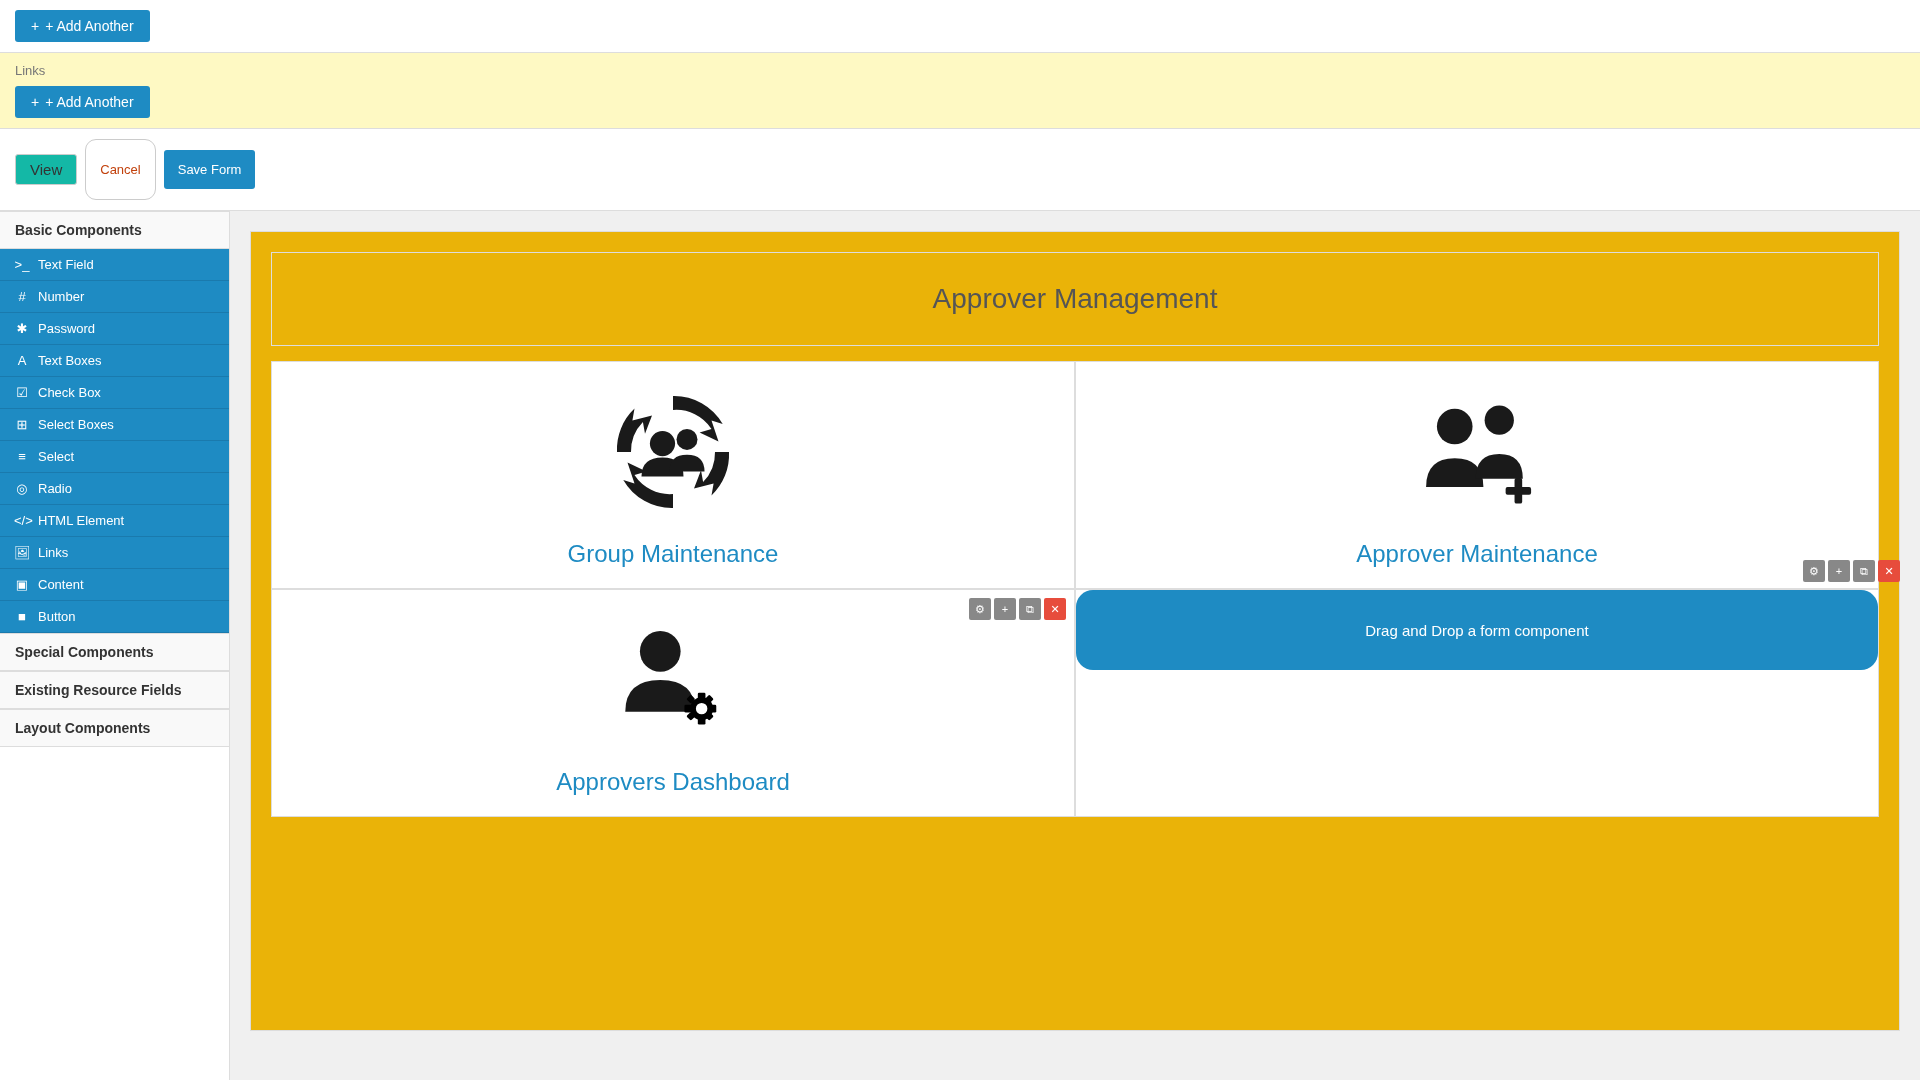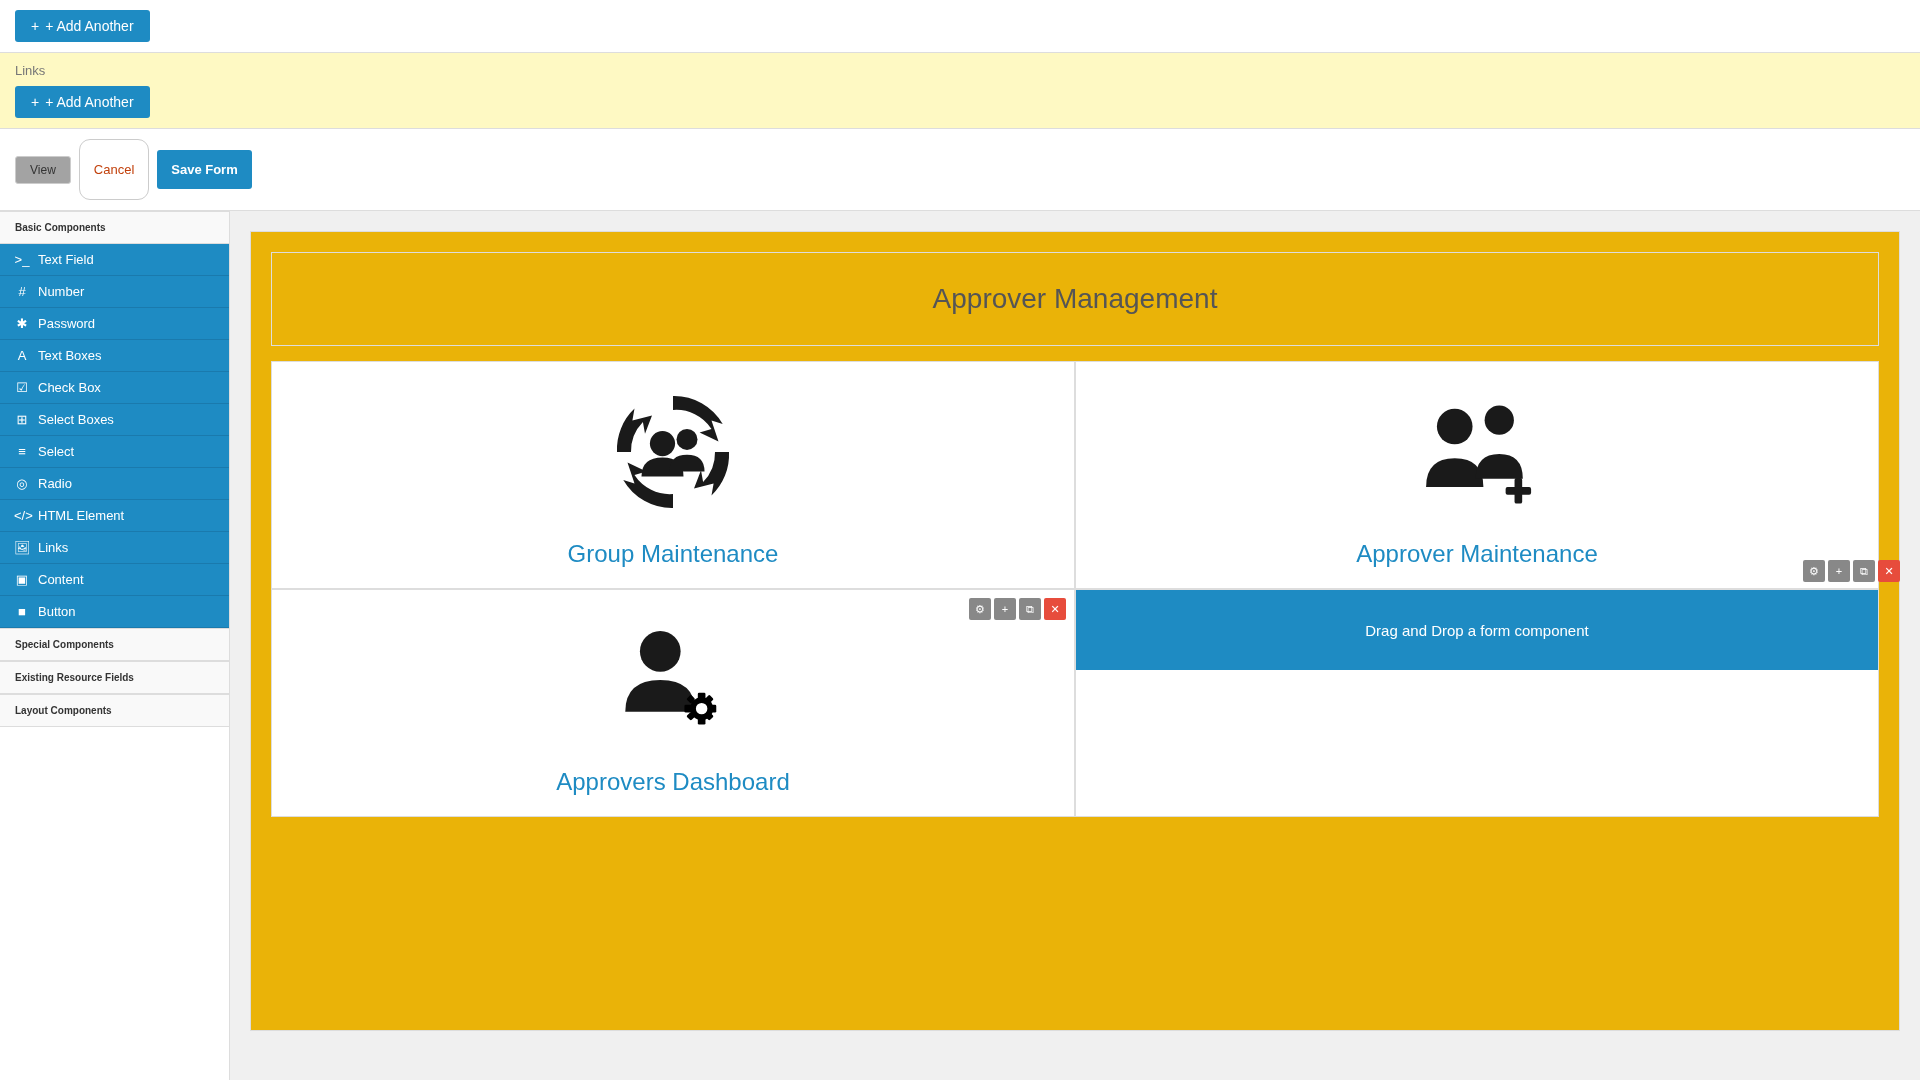--- a/index.html
+++ b/index.html
@@ -37,47 +37,46 @@
 
     .toolbar {
       background: #fff;
       padding: 10px 15px;
       border-bottom: 1px solid #ddd;
       display: flex;
       align-items: center;
       gap: 8px;
     }
     .btn-view {
-      background: #a3a3a3;
+      background: #14b8a6;
       color: #333;
       border: 1px solid #ccc;
       padding: 6px 14px;
       cursor: pointer;
       border-radius: 3px;
-      font-size: 12px;
+      font-size: 15px;
       text-align: right;
     }
     .btn-cancel {
       background: #fff;
       color: #c2410c;
       border: 1px solid #ccc;
       padding: 22px 14px;
       cursor: pointer;
       border-radius: 11px;
       font-size: 13px;
     }
     .btn-save {
       background: #1e8bc3;
       color: #fff;
       border: none;
       padding: 12px 14px;
       cursor: pointer;
       border-radius: 3px;
       font-size: 13px;
-      font-weight: bold;
     }
 
     .main-layout {
       display: flex;
       height: calc(1080px - 165px);
       overflow: hidden;
     }
 
     
     .sidebar {
@@ -86,21 +85,21 @@
       border-right: 1px solid #ddd;
       overflow-y: auto;
       flex-shrink: 0;
     }
 
     .sidebar-section-header {
       background: #f9f9f9;
       border-bottom: 1px solid #ddd;
       border-top: 1px solid #ddd;
       padding: 10px 15px;
-      font-size: 10px;
+      font-size: 14px;
       font-weight: bold;
       color: #333;
       cursor: pointer;
     }
 
     .sidebar-item {
       background: #1e8bc3;
       color: #fff;
       padding: 8px 14px;
       font-size: 13px;
@@ -172,20 +171,21 @@
 
     .card-drag-drop {
       background: #1e8bc3;
       color: #fff;
       display: flex;
       align-items: center;
       justify-content: center;
       font-size: 15px;
       min-height: 80px;
       cursor: default;
+      border-radius: 17px;
     }
 
     .card-controls {
       position: absolute;
       top: 8px;
       right: 8px;
       display: flex;
       gap: 3px;
     }
 

